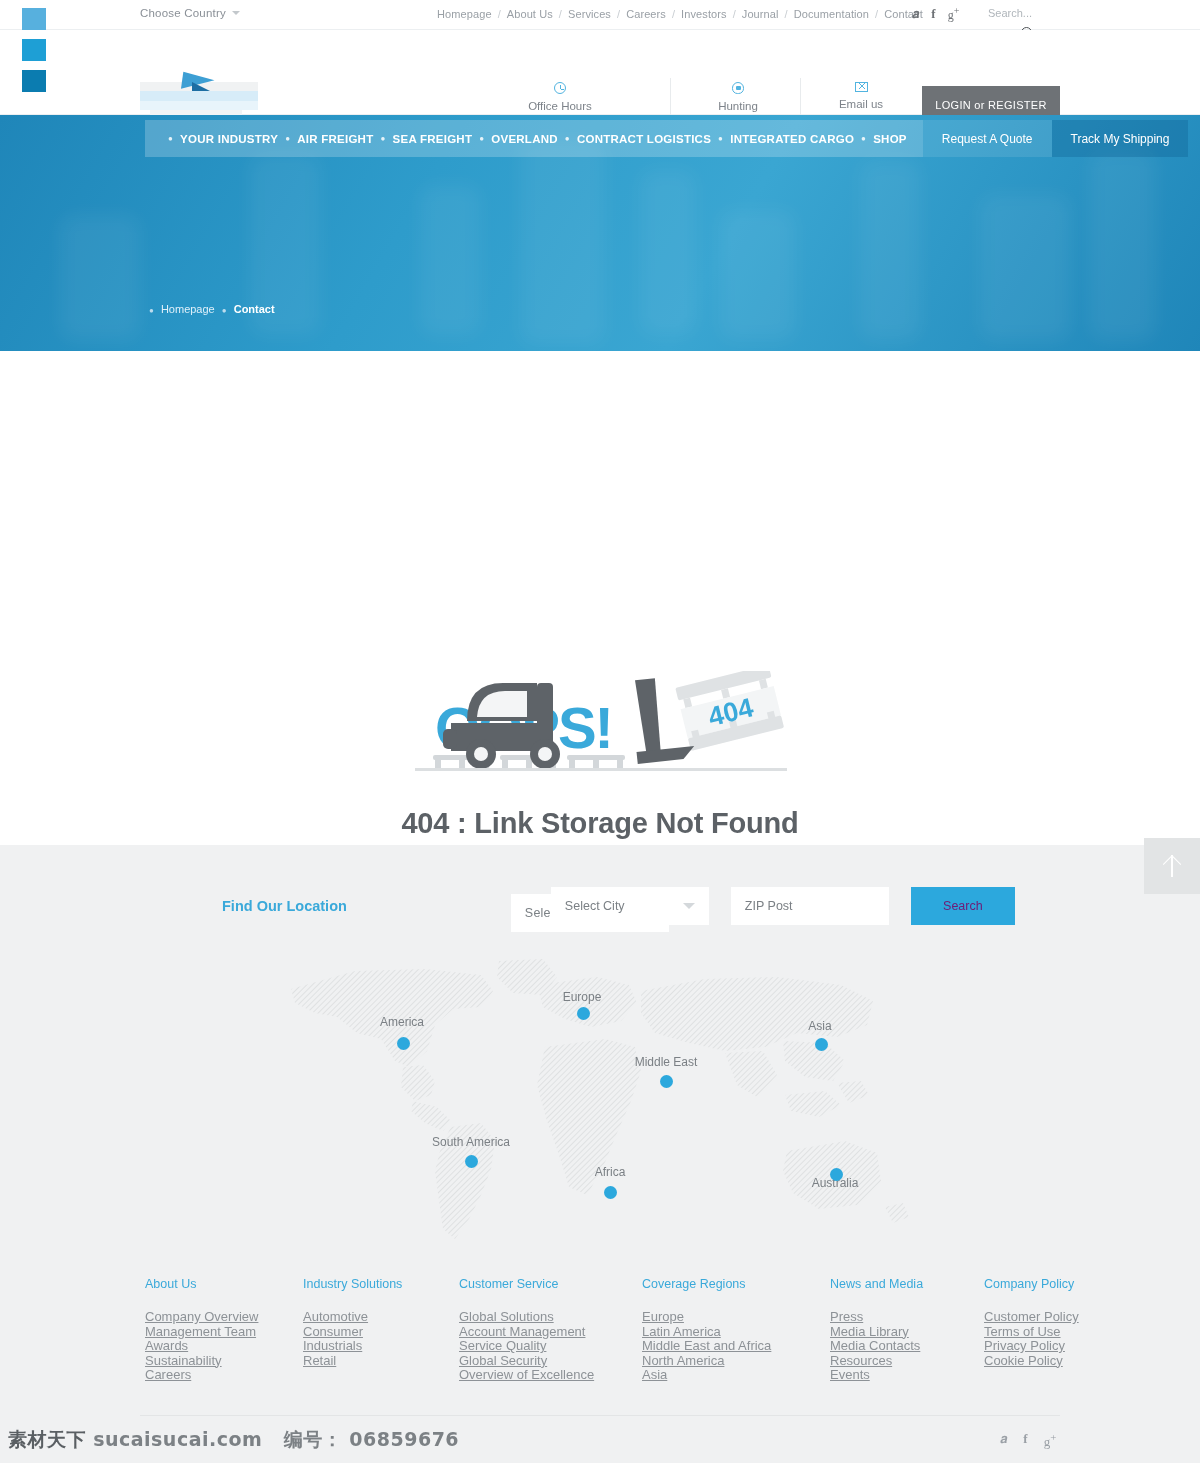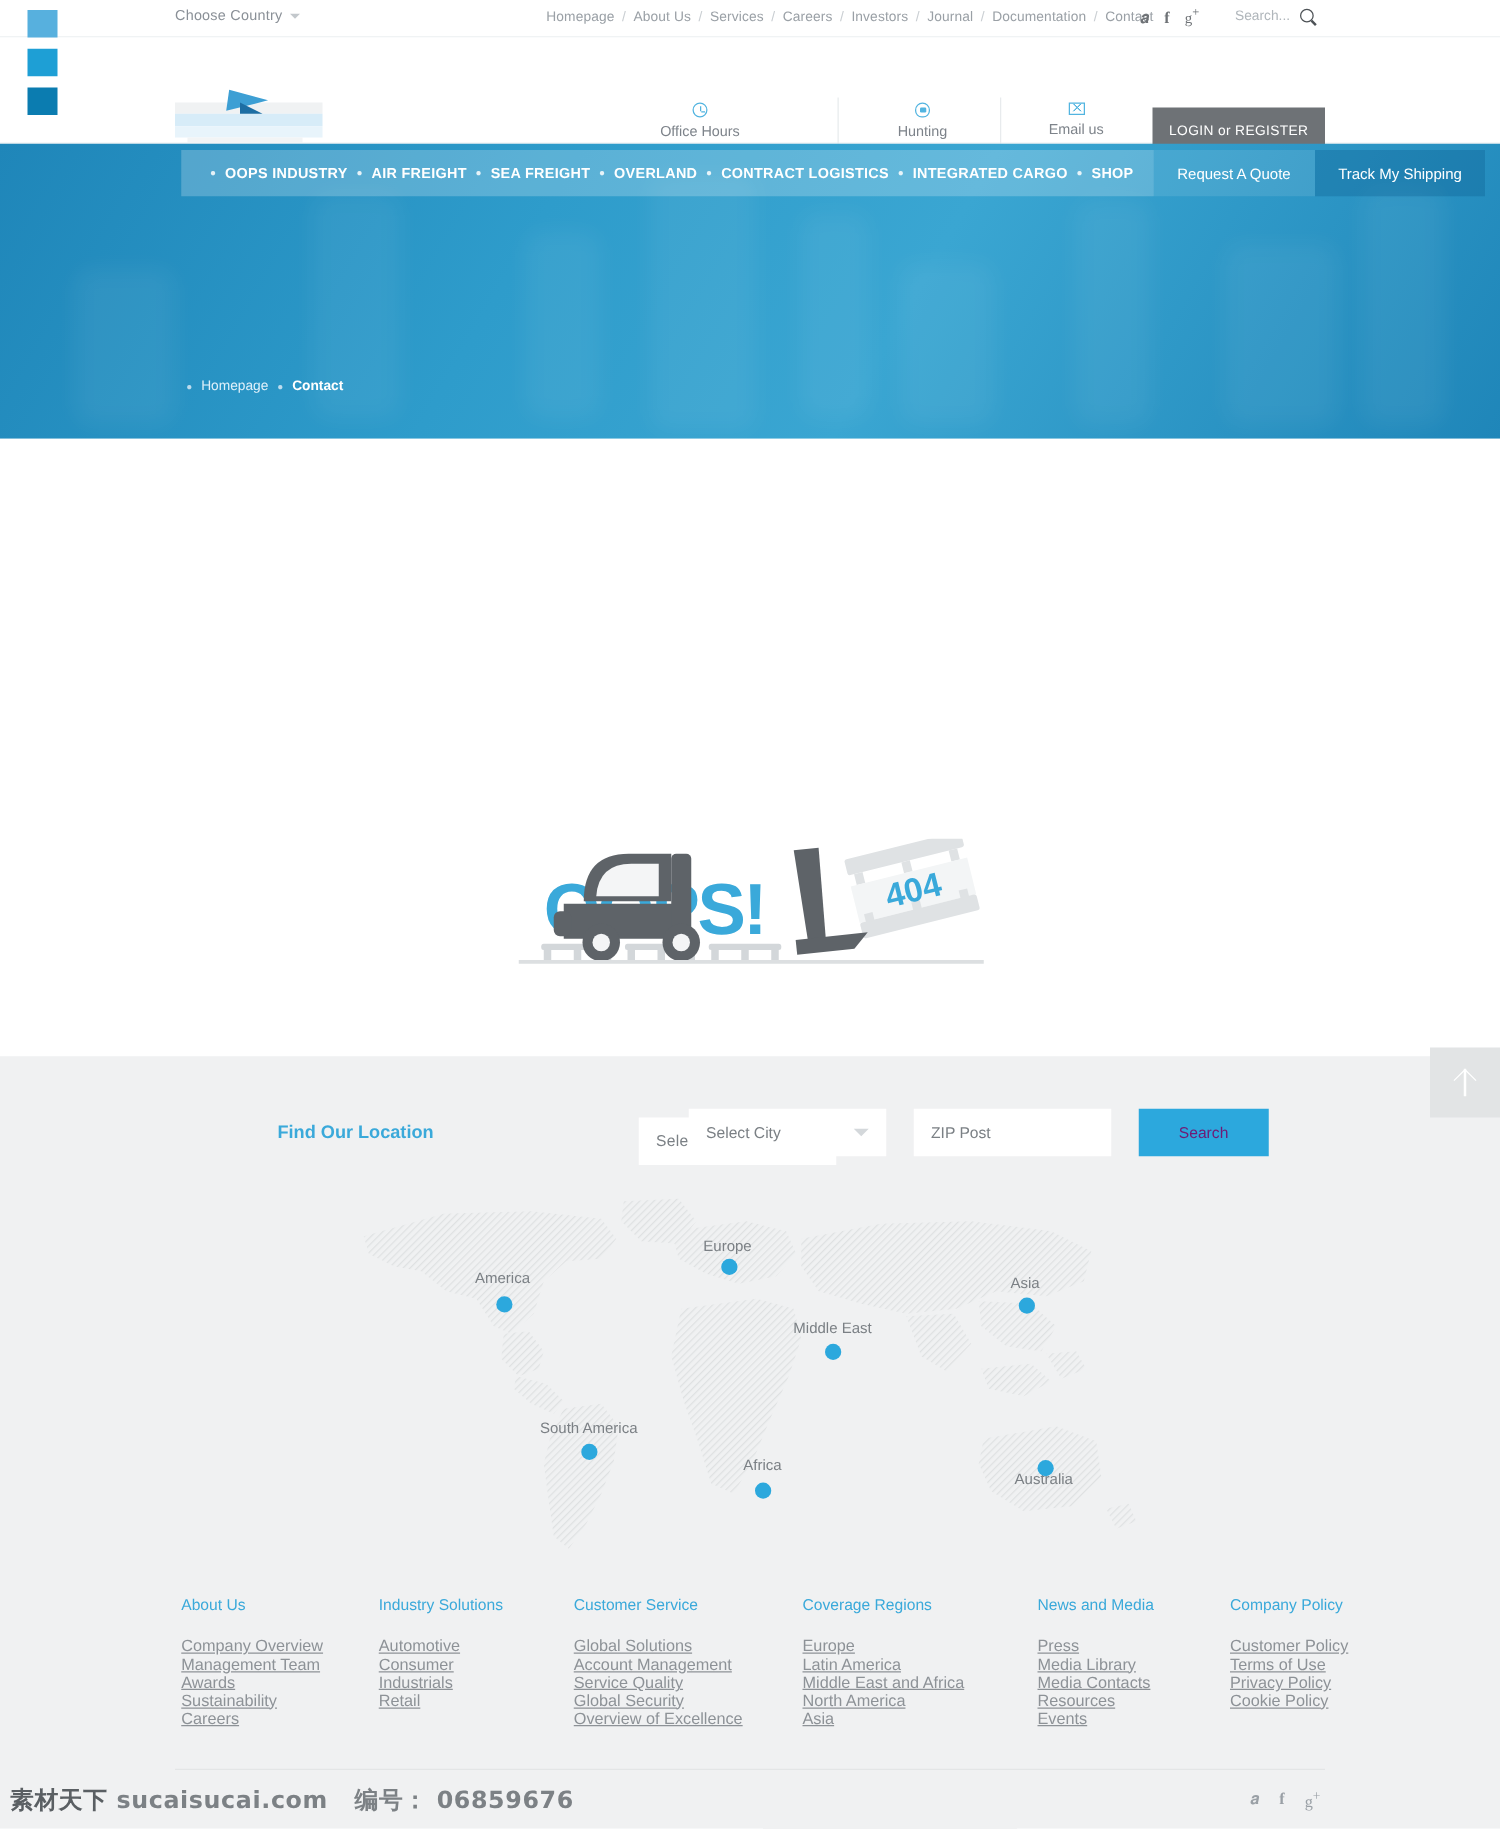--- a/index.html
+++ b/index.html
@@ -36,21 +36,21 @@
     border-top:4px solid #c3c8cc; display:inline-block;
   }
   .topnav {
     position:absolute; left:437px; top:8px;
     display:flex; align-items:center; font-size:11px; color:#9aa0a6; letter-spacing:.1px;
   }
   .topnav a { color:#9aa0a6; text-decoration:none; white-space:nowrap; }
   .topnav .sep { margin:0 6px; color:#c9ced2; }
   .social-top { position:absolute; left:912px; top:6px; display:flex; gap:12px; align-items:center; }
   .social-top .s { font-size:13px; color:#6e7276; line-height:1; font-family:"Liberation Serif",serif; }
-  .searchbox { position:absolute; left:988px; top:7px; display:flex; align-items:flex-start; gap:8px; }
+  .searchbox { position:absolute; left:988px; top:7px; display:flex; align-items:flex-end; gap:8px;flex-direction:column; }
   .searchbox .sph { font-size:11px; color:#b0b6bb; }
   .mag {
     width:11px;height:11px;border:1.6px solid #4d5256;border-radius:50%;
     position:relative; display:inline-block;
   }
   .mag:after{ content:""; position:absolute; width:1.6px;height:5px;background:#4d5256;
     right:-2px;bottom:-4px;transform:rotate(-45deg); }
 
   
   .header { height:85px; background:#fff; position:relative; border-bottom:1px solid #eceff1; }
@@ -288,21 +288,21 @@
     <div class="blob" style="left:640px;top:55px;width:55px;height:165px;"></div>
     <div class="blob" style="left:720px;top:95px;width:75px;height:130px;"></div>
     <div class="blob" style="left:860px;top:45px;width:60px;height:180px;"></div>
     <div class="blob" style="left:980px;top:80px;width:90px;height:145px;"></div>
     <div class="blob" style="left:1090px;top:35px;width:65px;height:190px;"></div>
     <div class="blob" style="left:60px;top:100px;width:80px;height:125px;"></div>
 
     <div class="mainnav">
       <div class="links">
         <span class="dot">●</span>
-        <span>OOPS INDUSTRY</span>
+        <span>YOUR INDUSTRY</span>
         <span class="dot">●</span>
         <span>AIR FREIGHT</span>
         <span class="dot">●</span>
         <span>SEA FREIGHT</span>
         <span class="dot">●</span>
         <span>OVERLAND</span>
         <span class="dot">●</span>
         <span>CONTRACT LOGISTICS</span>
         <span class="dot">●</span>
         <span>INTEGRATED CARGO</span>
@@ -374,20 +374,21 @@
           <circle cx="66" cy="83" r="15"></circle>
           <circle cx="130" cy="83" r="15"></circle>
         </g>
         <circle cx="66" cy="83" r="7" fill="#f4f5f6"></circle>
         <circle cx="130" cy="83" r="7" fill="#f4f5f6"></circle>
       </svg>
 
       <div class="ground"></div>
     </div>
 
+    <div class="title404">404 : Link Storage Not Found</div>
     <div class="homebtn">Back to Homepage</div>
     <div class="hint">or use search menu in the top right bar to find what you need.</div>
   </div>
 
   <div class="gray">
 
     <div class="totop">
       <span class="arw"></span>
     </div>
 

